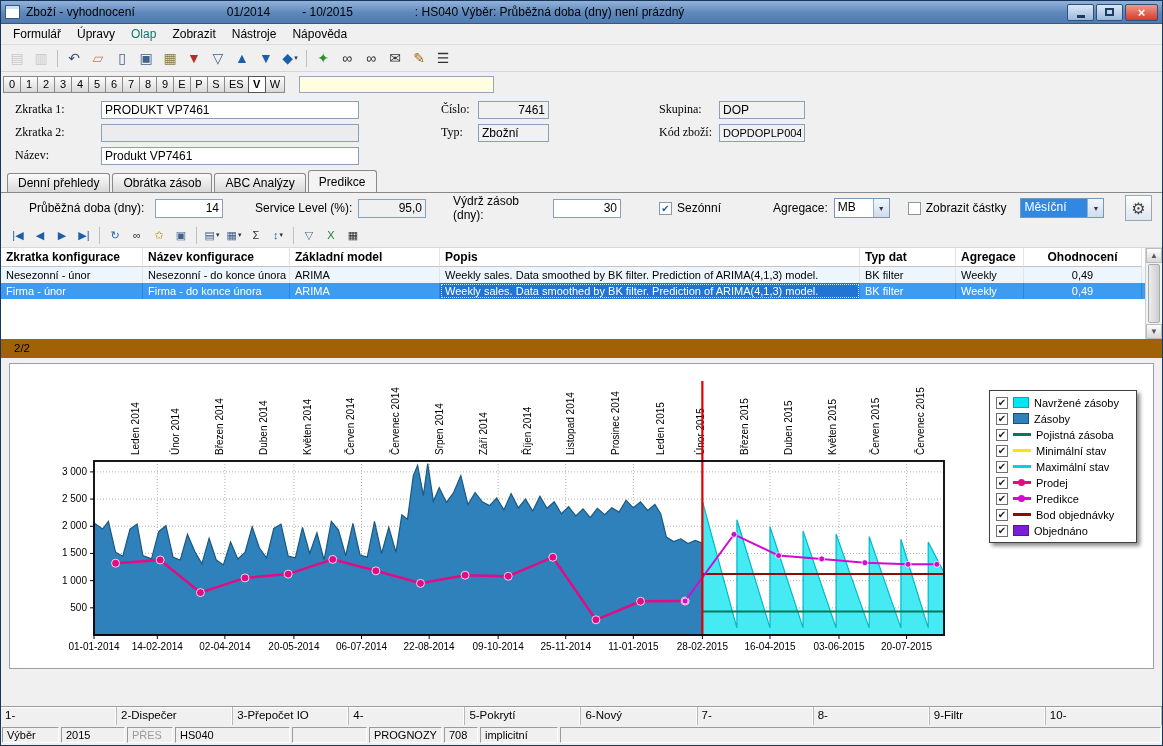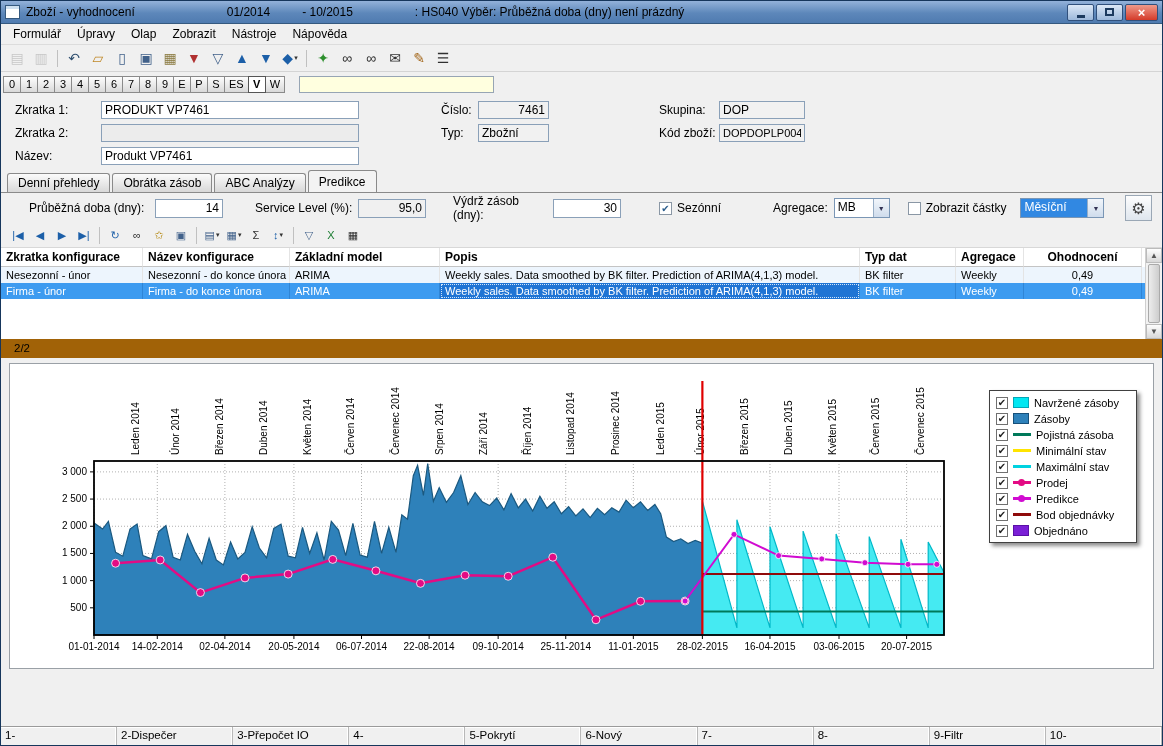--- a/index.html
+++ b/index.html
@@ -19,41 +19,41 @@
   .tb-btn { width:27px; height:17px; border:1px solid #30507c; border-radius:2px;
             background:linear-gradient(#dce8f7,#9cb8da); display:flex; align-items:center; justify-content:center; }
   .min-glyph { width:8px; height:3px; background:#1c3a5e; margin-top:8px; }
   .max-glyph { width:9px; height:8px; border:2px solid #1c3a5e; }
   .tb-close { width:33px; background:linear-gradient(#f09a8a,#d43b2a); color:#fff; font-weight:bold; font-size:13px; }
 
   
   .menubar { height:21px; flex:0 0 21px; display:flex; align-items:center; background:#f0f0f0;
              border-bottom:1px solid #dcdcdc; padding-left:4px; }
   .menu-item { padding:20px 8px; }
-  .menu-item.disabled { color:#000000; }
+  .menu-item.disabled { color:#0f766e; }
   .toolbar { height:27px; flex:0 0 27px; display:flex; align-items:center; background:#f0f0f0;
              border-bottom:1px solid #d4d4d4; padding:0 4px; }
   .tool-btn { min-width:22px; height:22px; display:flex; align-items:center; justify-content:center;
               font-size:14px; margin:0 1px; }
   .tool-btn.disabled { opacity:.35; }
   .tool-sep { width:1px; height:17px; background:#c0c0c0; margin:0 4px; }
   .caret { font-size:7px; margin-left:1px; color:#333; }
 
   
   .record-strip { height:21px; flex:0 0 21px; display:flex; align-items:flex-end; background:#f0f0f0; padding-left:2px; }
   .rec-tab { min-width:18px; height:17px; padding:1px 4px; text-align:center; font-size:11px;
              border:1px solid #8a8a8a; background:linear-gradient(#fdfdfd,#d9d9d9); margin-right:-1px; }
   .rec-tab.active { background:#fff; font-weight:bold; border-color:#555; position:relative; z-index:2; }
   .rec-filter { margin-left:15px; width:195px; height:17px; background:#ffffdf; border:1px solid #97a5b4;
                 font:11px "Liberation Sans",sans-serif; padding:0 3px; }
 
   
   .form-area { padding:5px 0 3px; background:#f0f0f0; flex:0 0 76px; }
   .form-row { display:flex; align-items:center; height:23px; }
-  .flabel { display:inline-block; }
+  .flabel { display:inline-block;font-family:Liberation Serif, serif; }
   .finput { height:18px; border:1px solid #8aa0b8; background:#fff; font:12px "Liberation Sans",sans-serif;
             padding:0 3px; }
   .finput.ro { background:#f1f1f1; }
   .finput.dis { background:#ececec; }
 
   
   .tabstrip { height:22px; flex:0 0 22px; display:flex; align-items:flex-end; padding-left:6px; background:#f0f0f0; }
   .tab { height:19px; padding:2px 10px; border:1px solid #8a8a8a; border-bottom:none; margin-right:2px;
          border-radius:3px 3px 0 0; background:linear-gradient(#fbfbfb,#d8d8d8); font-size:12px; }
   .tab.active { height:22px; background:#f3f3f3; position:relative; z-index:2; padding-top:4px; }
@@ -563,14 +563,25 @@
       <div class="fk-cell">2-Dispečer</div>
       <div class="fk-cell">3-Přepočet IO</div>
       <div class="fk-cell">4-</div>
       <div class="fk-cell">5-Pokrytí</div>
       <div class="fk-cell">6-Nový</div>
       <div class="fk-cell">7-</div>
       <div class="fk-cell">8-</div>
       <div class="fk-cell">9-Filtr</div>
       <div class="fk-cell">10-</div>
     </div>
+  <div class="statusbar">
+      <div class="sb-cell" style="width: 57px;">Výběr</div>
+      <div class="sb-cell" style="width: 64px;">2015</div>
+      <div class="sb-cell muted" style="width: 46px;">PŘES</div>
+      <div class="sb-cell" style="width: 115px;">HS040</div>
+      <div class="sb-cell" style="width: 75px;"></div>
+      <div class="sb-cell" style="width: 73px;">PROGNOZY</div>
+      <div class="sb-cell" style="width: 34px;">708</div>
+      <div class="sb-cell" style="width: 78px;">implicitní</div>
+      <div class="sb-cell" style="flex: 1 1 0%;"></div>
+    </div>
 
 </div>
 
 </body></html>

